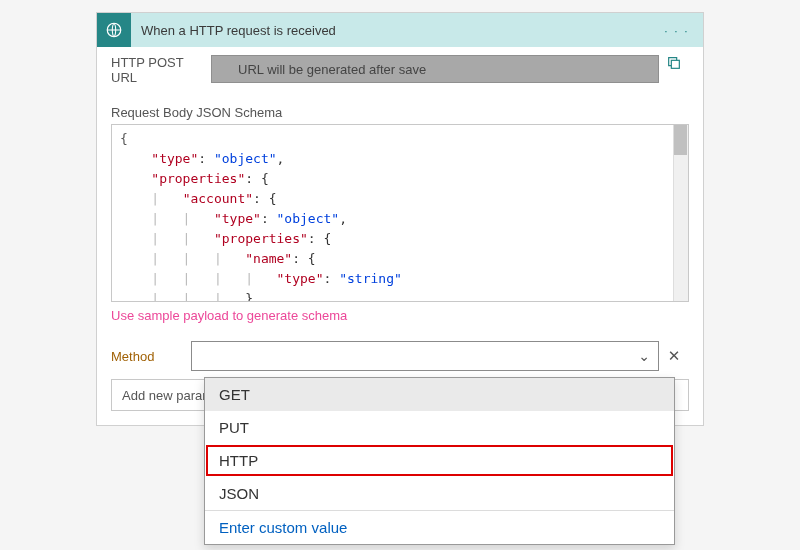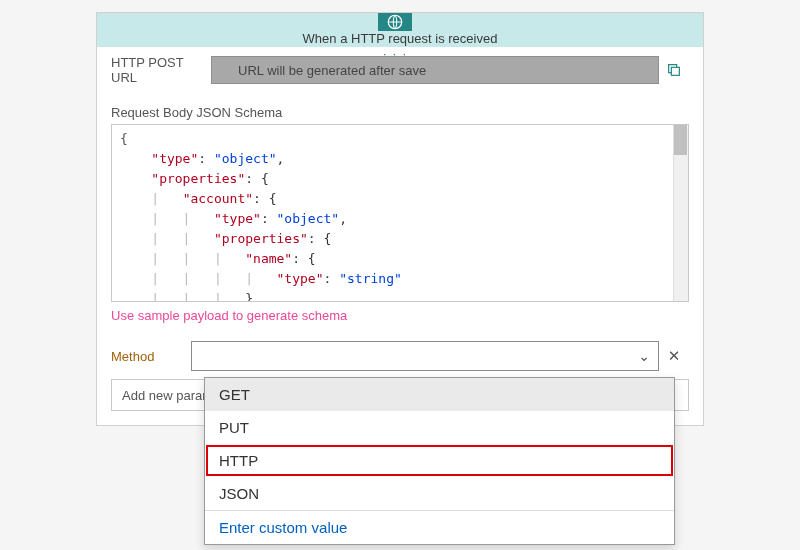--- a/index.html
+++ b/index.html
@@ -18,32 +18,31 @@
     margin: 0 auto;
     background: #fff;
     border: 1px solid #d0d0d0;
   }
   .header {
     background: #c8e9e9;
     display: flex;
     align-items: center;
     height: 34px;
     padding: 0 10px 0 0;
-    flex-direction: column;
   }
   .header-icon {
     width: 34px; height: 34px;
     background: #258686;
     display: flex; align-items: center; justify-content: center;
   }
   .header-icon svg { width: 18px; height: 18px; fill: #fff; }
   .header-title { margin-left: 10px; flex: 1; color: #3a3a3a; }
   .header-more { color: #258686; padding: 0 4px; cursor: pointer; letter-spacing:1px;}
   .body { padding: 8px 14px 14px 14px; }
-  .row1 { display: flex; align-items: center; margin-bottom: 14px; }
+  .row1 { display: flex; align-items: flex-start; margin-bottom: 14px; }
   .label1 { width: 100px; color: #555; font-size: 13px; }
   .url-box {
     flex: 1; background: #a8a8a8; color: #444;
     border: 1px solid #8f8f8f; height: 28px;
     display: flex; align-items: center; padding: 0 26px;
     font-size: 13px;
   }
   .copy-icon {
     width: 30px; display:flex; align-items:center; justify-content:center;
     cursor: pointer; color: #258686;

